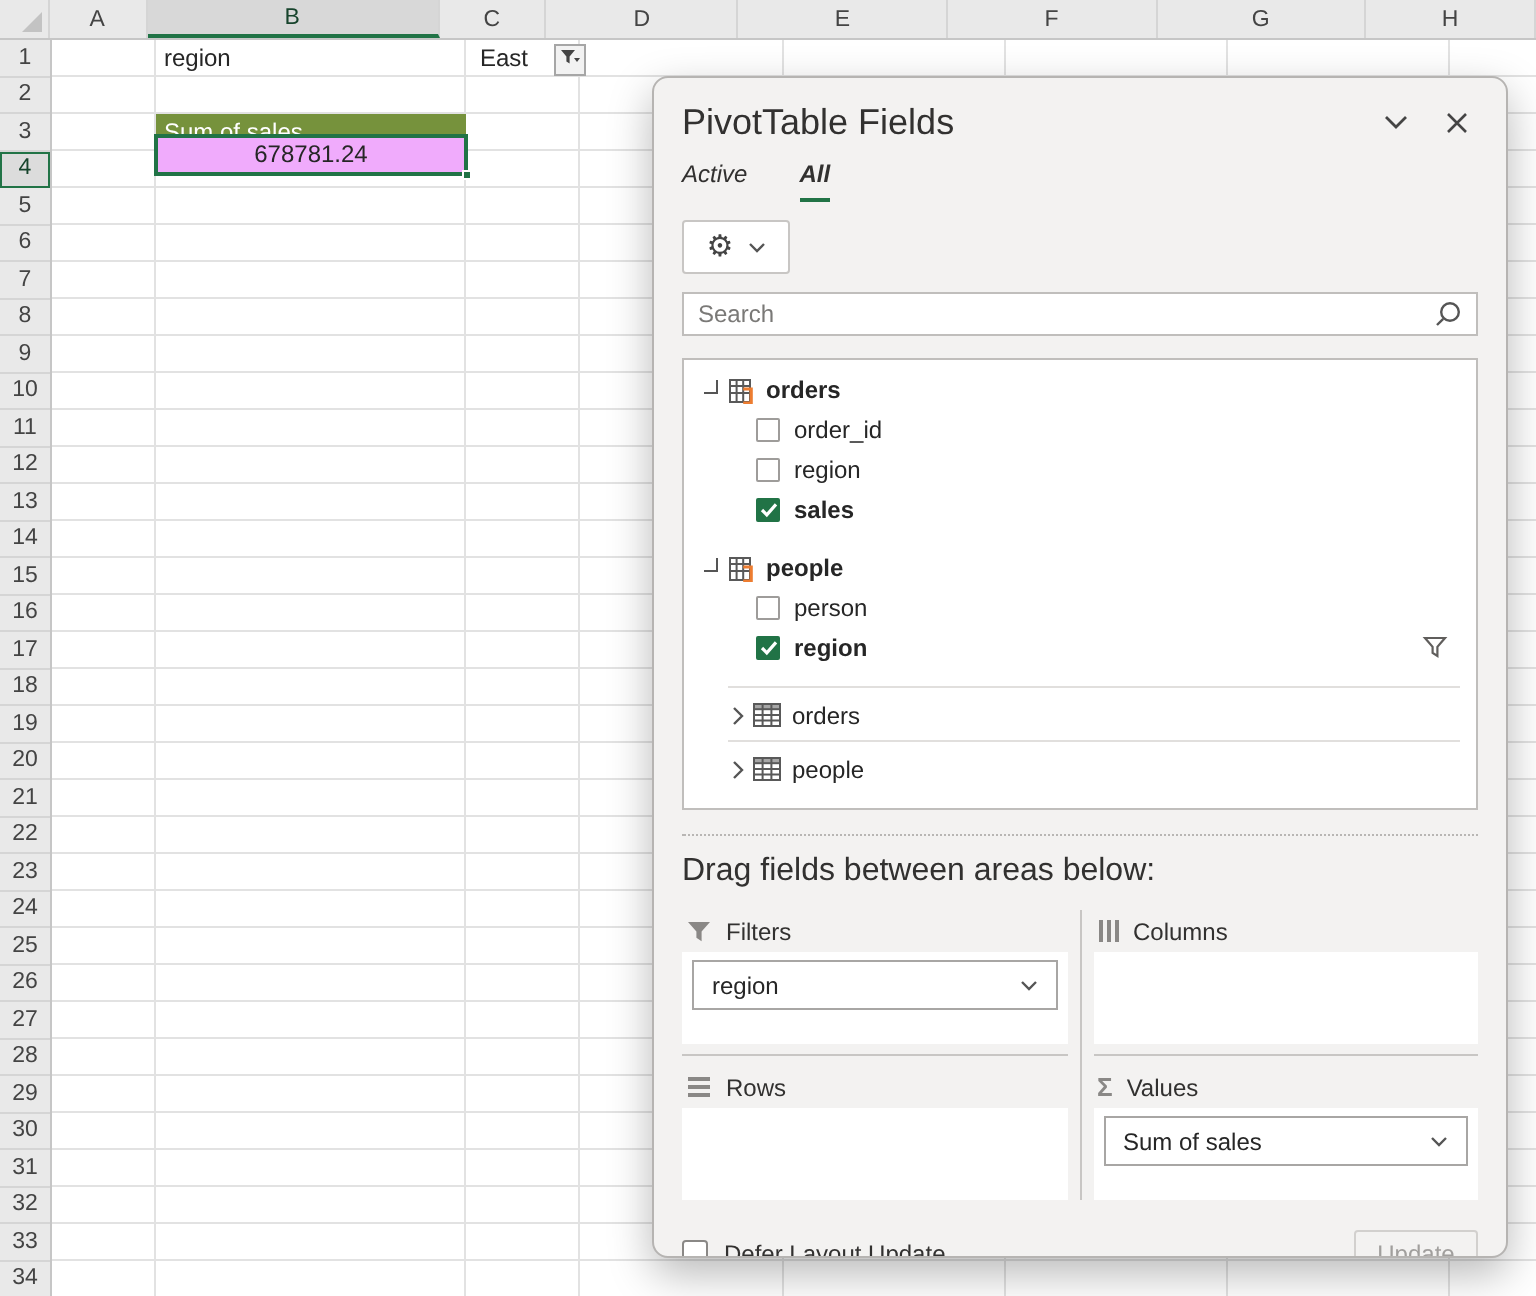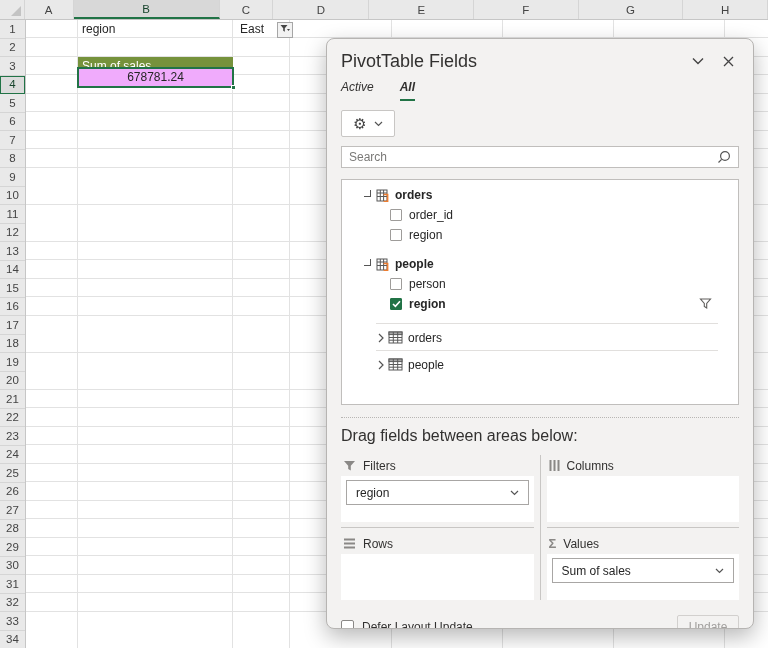--- a/index.html
+++ b/index.html
@@ -37,21 +37,21 @@
   .tab { font-size:12px; color:#323130; padding-bottom:5px; border-bottom:2.5px solid transparent; }
   .tab.on { font-weight:bold; border-bottom-color:#217346; }
   .p-choose { display:flex; align-items:center; justify-content:space-between; margin-top:9px; }
   .p-choose-label { font-weight:bold; font-size:12px; color:#323130; }
   .gear-btn { width:54px; height:27px; background:#fff; border:1px solid #c8c6c4; border-radius:2px; display:flex; align-items:center; justify-content:center; gap:7px; }
   .gear-glyph { font-size:15px; color:#444; line-height:1; }
   .p-search { margin-top:9px; height:22px; background:#fff; border:1px solid #c0bebc; display:flex; align-items:center; padding:0 7px; }
   .p-search input { border:none; outline:none; flex:1; font-family:inherit; font-size:12px; color:#323130; background:transparent; }
   .p-search input::placeholder { color:#7a7977; }
 
-  .p-list { margin-top:11px; height:226px; background:#fff; border:1px solid #c0bebc; padding:5px 20px; position:relative; font-size:12px; color:#262626; }
+  .p-list { margin-top:11px; height:226px; background:#fff; border:1px solid #c0bebc; padding:5px 8px; position:relative; font-size:12px; color:#262626; }
   .t-row { display:flex; align-items:center; height:20px; position:relative; }
   .t-group { font-weight:bold; }
   .corner-glyph { width:7px; height:7px; border-right:1.5px solid #555; border-bottom:1.5px solid #555; margin:0 5px 3px 2px; }
   .chev-glyph { margin:0 4px 0 2px; display:flex; }
   .t-field { margin-left:28px; }
   .cb { width:12px; height:12px; border:1px solid #9e9c9a; background:#fff; margin-right:7px; border-radius:1px; display:flex; align-items:center; justify-content:center; flex:none; }
   .cb.on { background:#217346; border-color:#217346; }
   .t-field.on span.lbl { font-weight:bold; }
   .gap8 { height:9px; }
   .coll-row { border-top:1px solid #e1dfdd; margin-left:14px; padding:6px 0 5px 0; display:flex; align-items:center; height:27px; }
@@ -203,20 +203,28 @@
       <span>orders</span>
     </div>
     <div class="t-row t-field">
       <span class="cb"></span>
       <span class="lbl">order_id</span>
     </div>
     <div class="t-row t-field">
       <span class="cb"></span>
       <span class="lbl">region</span>
     </div>
+    <div class="t-row t-field on">
+      <span class="cb on">
+        <svg width="9" height="8" viewBox="0 0 9 8">
+            <path d="M1 4 L3.4 6.4 L8 1.2" fill="none" stroke="#fff" stroke-width="1.6"></path>
+          </svg>
+      </span>
+      <span class="lbl">sales</span>
+    </div>
 
     <div class="gap8"></div>
 
     <div class="t-row t-group">
       <span class="corner-glyph"></span>
       <span class="tbl-icon">
         <svg width="14" height="13" viewBox="0 0 14 13">
           <rect x="1" y="1" width="10" height="11" fill="#fff" stroke="#595959"></rect>
           <path d="M1 4 h10 M1 7.5 h10 M4.3 1 v11 M7.6 1 v11" stroke="#595959" stroke-width="1"></path>
           <path d="M7.6 5.5 h4 v7 h-4" fill="none" stroke="#ed7d31" stroke-width="1.6"></path>

